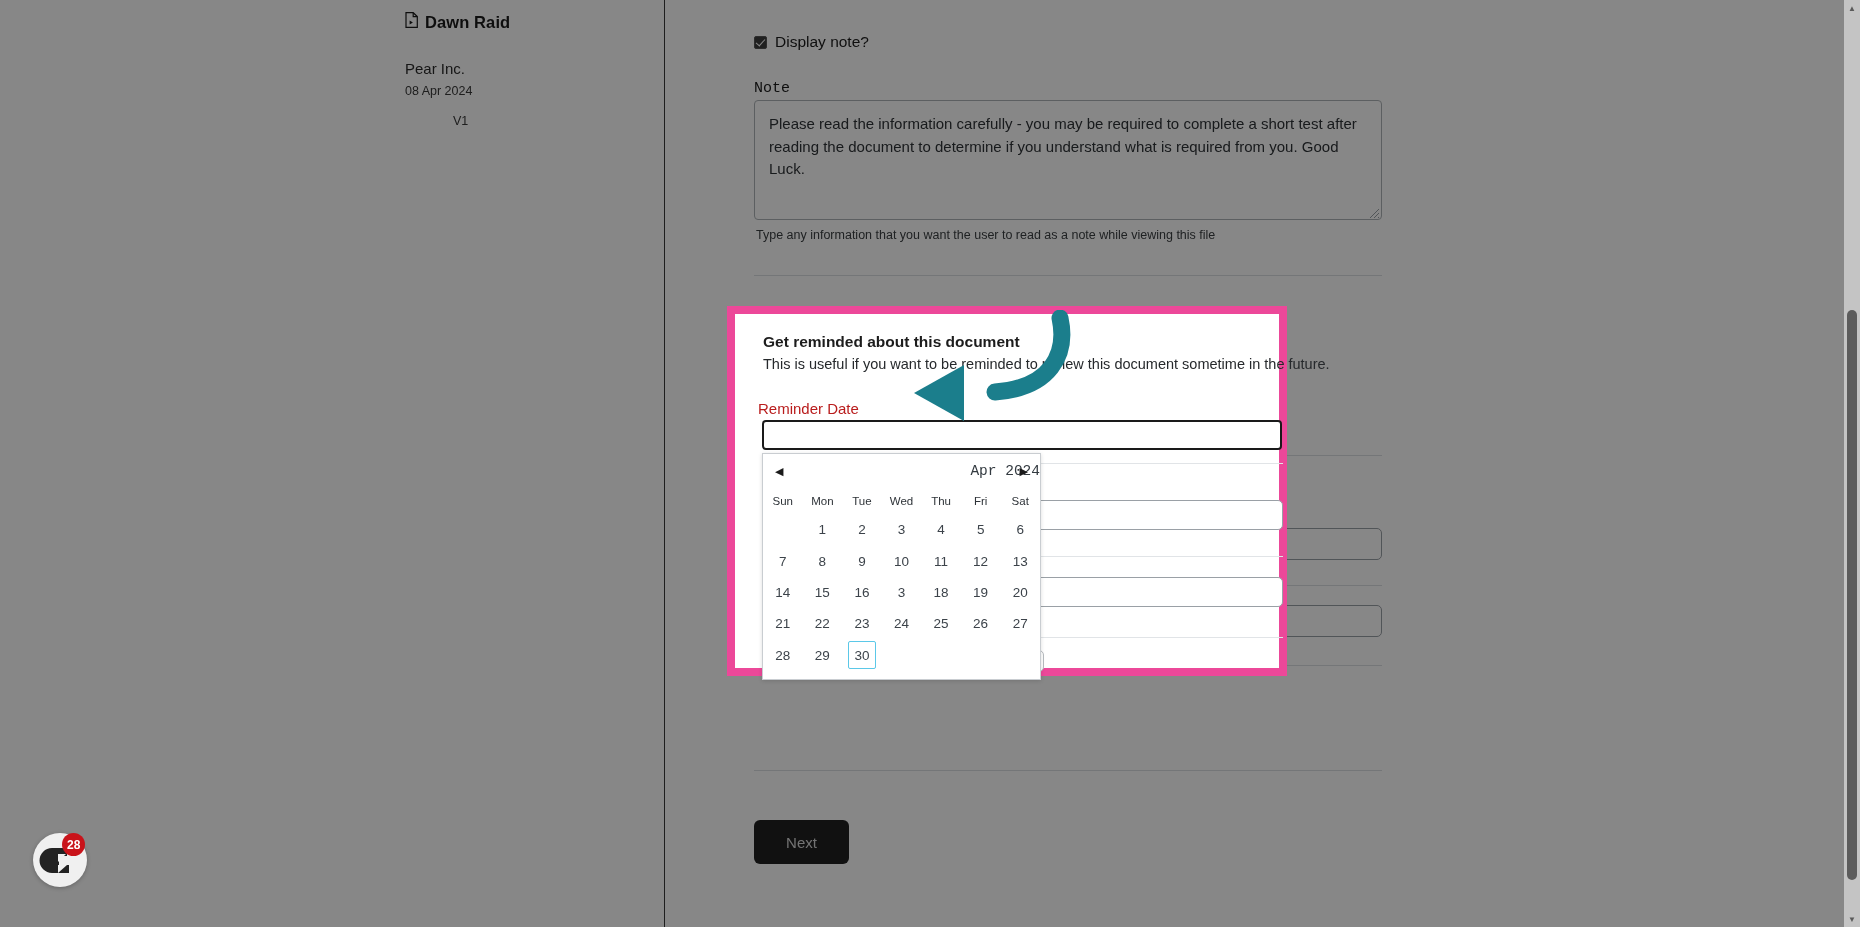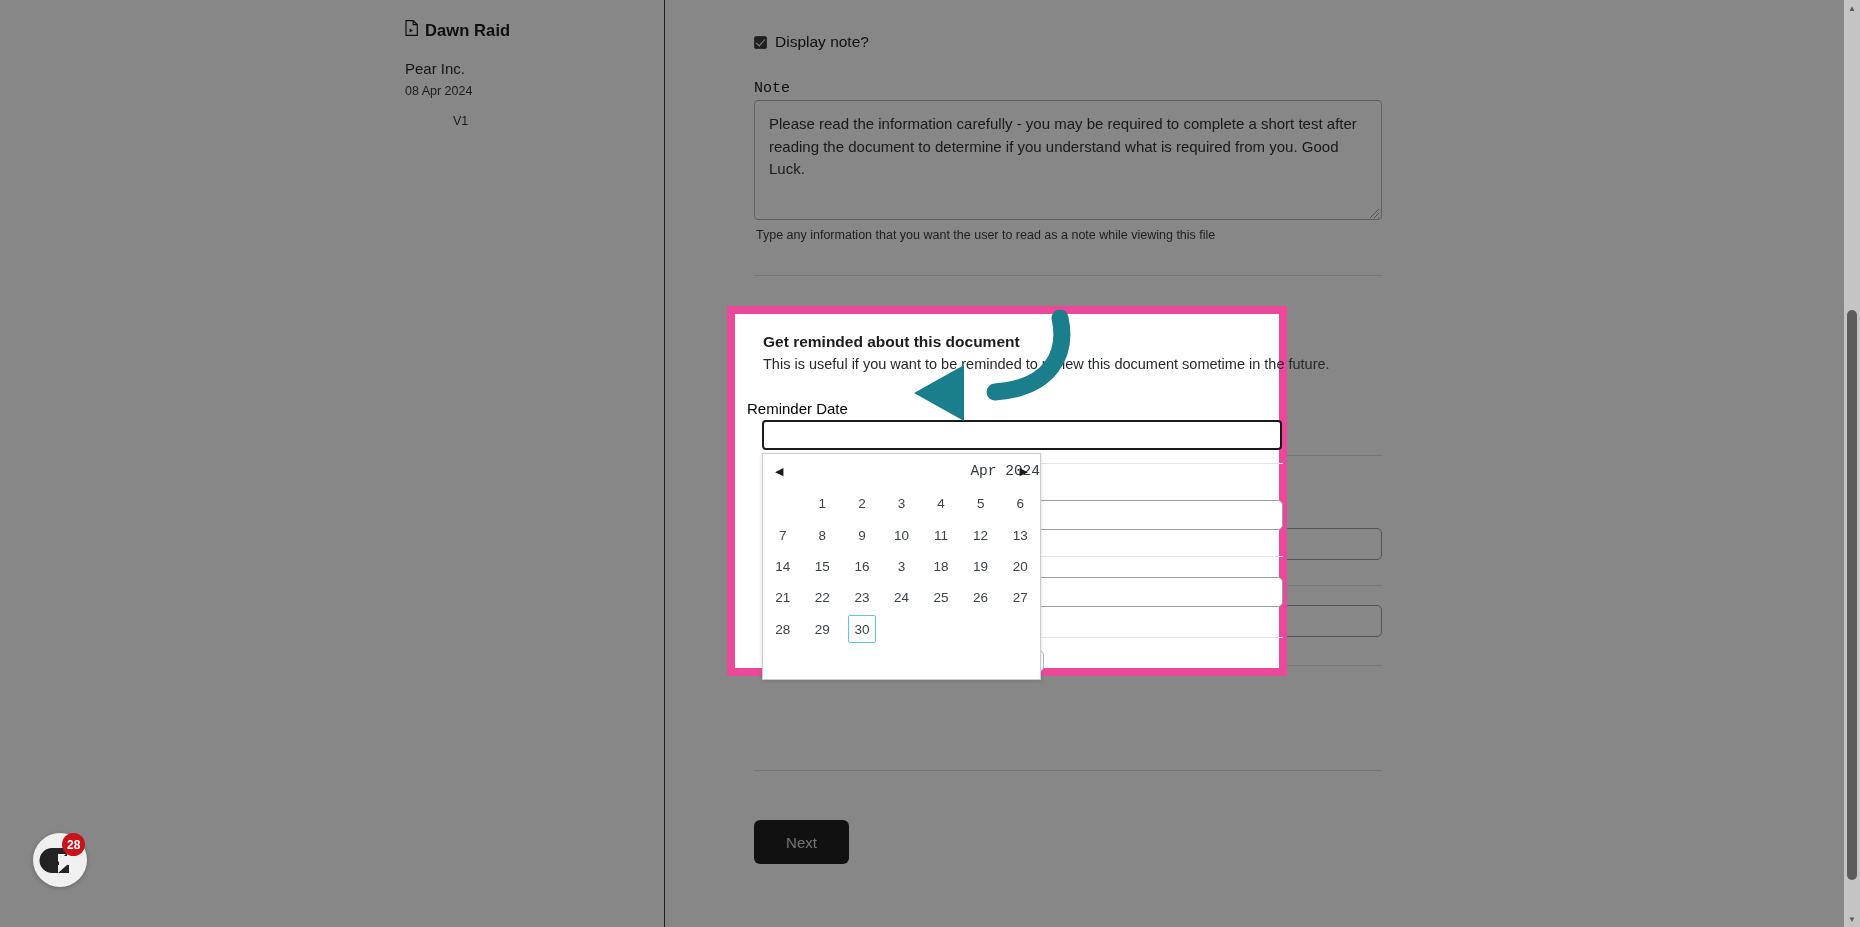--- a/index.html
+++ b/index.html
@@ -28,21 +28,20 @@
   #sidebar {
     position: absolute; left: 0; top: 0; width: 665px; height: 927px;
     background: #ffffff;
     border-right: 1px solid #3a3a3a;
   }
   .doc-title {
     position: absolute; left: 405px; top: 12px;
     display: flex; align-items: center; gap: 7px;
     font-size: 16.5px; font-weight: 700; color: #1c1c1c;
     letter-spacing: .1px;
-    margin-top: 8px;
   }
   .doc-icon { display: block; }
   .org-name {
     position: absolute; left: 405px; top: 60px;
     font-size: 15px; color: #2b2b2b;
   }
   .doc-date {
     position: absolute; left: 405px; top: 84px;
     font-size: 12.5px; color: #3a3a3a;
   }
@@ -124,22 +123,22 @@
 
   #panel-title {
     position: absolute; left: 28px; top: 19px;
     font-size: 15.5px; font-weight: 700; color: #1c1c1c;
   }
   #panel-sub {
     position: absolute; left: 28px; top: 42px;
     font-size: 14.5px; color: #26292c; white-space: nowrap;
   }
   #reminder-label {
-    position: absolute; left: 12px; top: 86px;
-    font-size: 15px; color: #000000;
+    position: absolute; left: 23px; top: 86px;
+    font-size: 15px; color: #b91c1c;
   }
   #reminder-input {
     position: absolute; left: 27px; top: 106px;
     width: 520px; height: 30px;
     border: 2px solid #1a1a1a; border-radius: 4px;
     background: #ffffff;
   }
 
   
   .panel-hr {
@@ -326,20 +325,29 @@
     <div class="small-input" style="left:27px;  top:336px; width:75px;"></div>
     <div class="small-input" style="left:117px; top:336px; width:118px;"></div>
     <div class="small-input" style="left:251px; top:336px; width:58px;"></div>
 
     <div id="datepicker">
       <div id="dp-head">
         <button class="dp-arrow">◀</button>
         <div id="dp-title">Apr 2024</div>
         <button class="dp-arrow">▶</button>
       </div>
+      <div id="dp-dows">
+          <div class="dow">Sun</div>
+          <div class="dow">Mon</div>
+          <div class="dow">Tue</div>
+          <div class="dow">Wed</div>
+          <div class="dow">Thu</div>
+          <div class="dow">Fri</div>
+          <div class="dow">Sat</div>
+        </div>
       <div id="dp-grid">
           <div class="day empty"></div>
           <div class="day">1</div>
           <div class="day">2</div>
           <div class="day">3</div>
           <div class="day">4</div>
           <div class="day">5</div>
           <div class="day">6</div>
           <div class="day">7</div>
           <div class="day">8</div>

